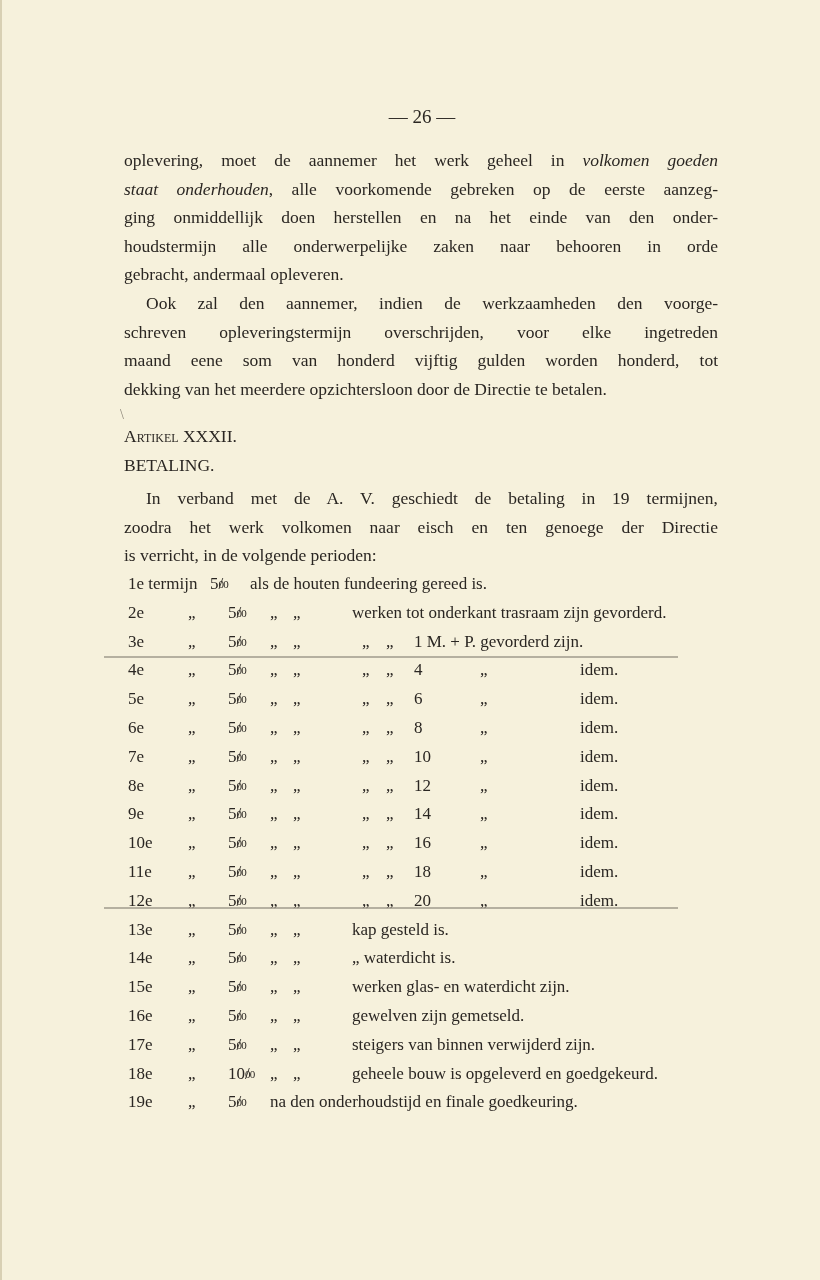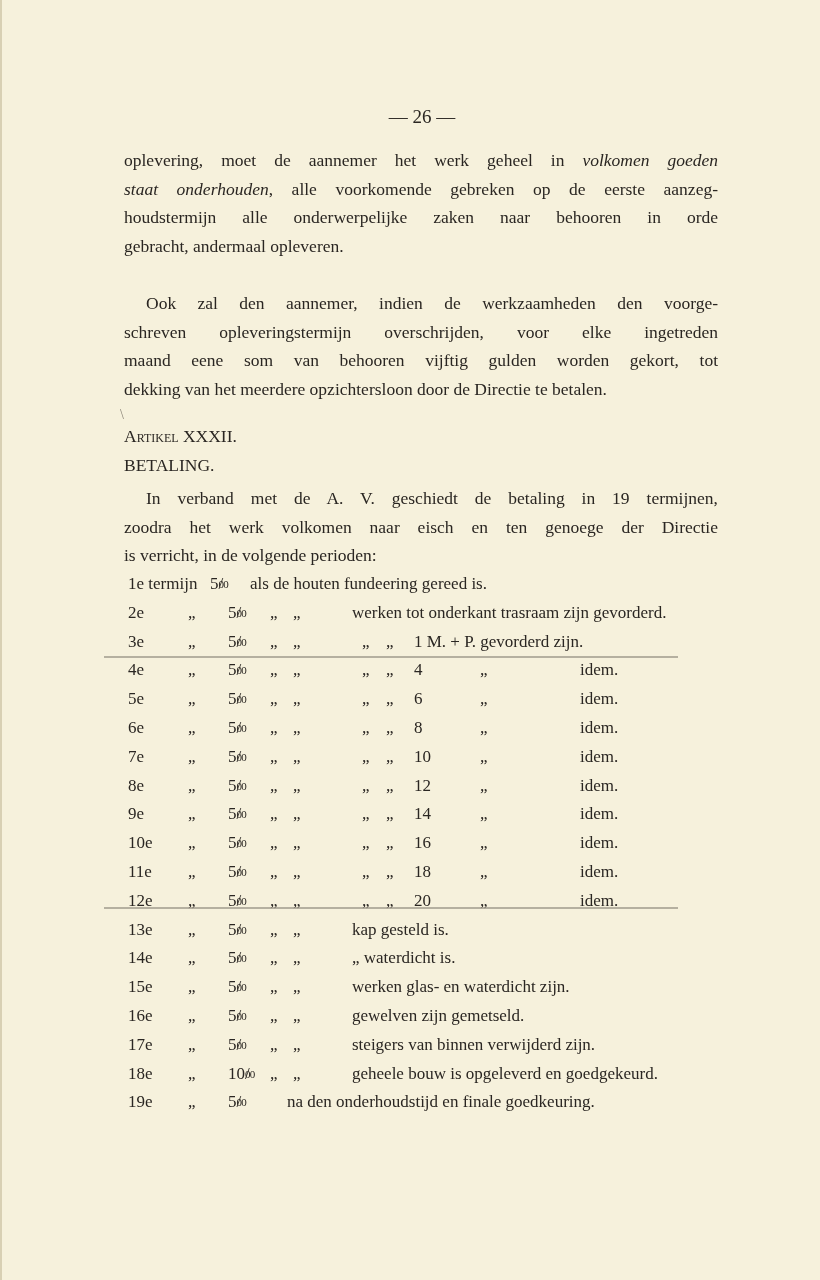--- a/index.html
+++ b/index.html
@@ -41,27 +41,28 @@
 </head>
 <body>
 
 <div class="page-edge"></div>
 
 <div class="page-number">— 26 —</div>
 
 <div class="para" id="p1" style="top:146px;">
     <span class="line"><span>oplevering, moet de aannemer het werk geheel in </span><em>volkomen goeden</em></span>
     <span class="line"><em>staat onderhouden</em><span>, alle voorkomende gebreken op de eerste aanzeg-</span></span>
+    <span class="line"><span>ging onmiddellijk doen herstellen en na het einde van den onder-</span></span>
     <span class="line"><span>houdstermijn alle onderwerpelijke zaken naar behooren in orde</span></span>
     <span class="line last"><span>gebracht, andermaal opleveren.</span></span>
   </div>
 <div class="para" id="p2" style="top:289px;">
     <span class="line indent">Ook zal den aannemer, indien de werkzaamheden den voorge-</span>
     <span class="line">schreven opleveringstermijn overschrijden, voor elke ingetreden</span>
-    <span class="line">maand eene som van behooren vijftig gulden worden gekort, tot</span>
+    <span class="line">maand eene som van honderd vijftig gulden worden honderd, tot</span>
     <span class="line last">dekking van het meerdere opzichtersloon door de Directie te betalen.</span>
   </div>
 
 <div class="heading" style="top:426px;">
   <span class="artikel-small">Artikel</span>
   <span>XXXII.</span>
 </div>
 <div class="heading" style="top:455px;">BETALING.</div>
 
 <div class="para" id="p3" style="top:484px;">
@@ -247,19 +248,19 @@
       <span class="c-q1">„</span>
       <span class="c-pct">10<span class="sup">0</span>/<span class="sub">0</span></span>
       <span class="c-q2">„</span>
       <span class="c-q3">„</span>
       <span class="c-desc">geheele bouw is opgeleverd en goedgekeurd.</span>
     </div>
     <div class="row">
       <span class="c-term">19e</span>
       <span class="c-q1">„</span>
       <span class="c-pct">5<span class="sup">0</span>/<span class="sub">0</span></span>
-      <span style="left: 177px;">na den onderhoudstijd en finale goedkeuring.</span>
+      <span style="left: 160px;">na den onderhoudstijd en finale goedkeuring.</span>
     </div>
   </div>
 
 <div class="rule" style="top:656px;"></div>
 <div class="rule" style="top:907px;"></div>
 <div class="pencil-mark" style="left:120px; top:407px;">\</div>
 
 </body></html>

